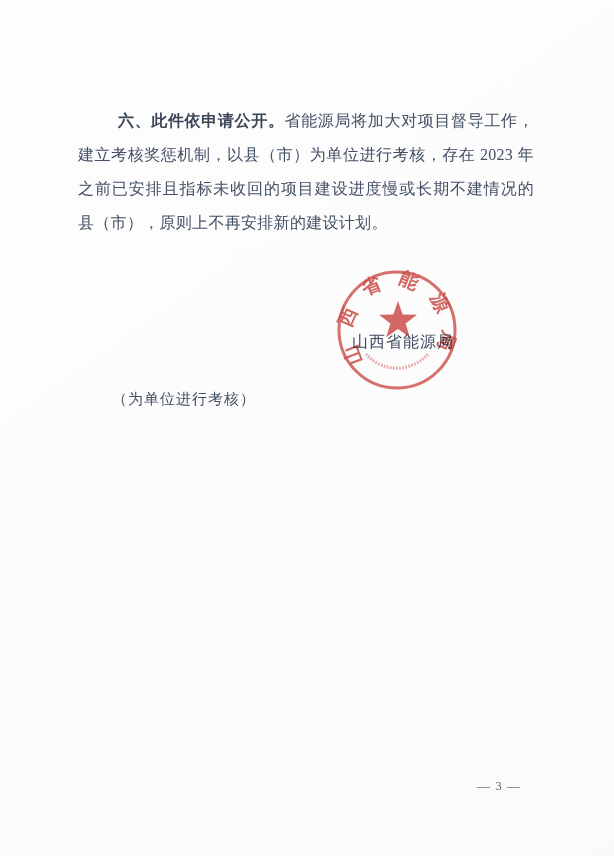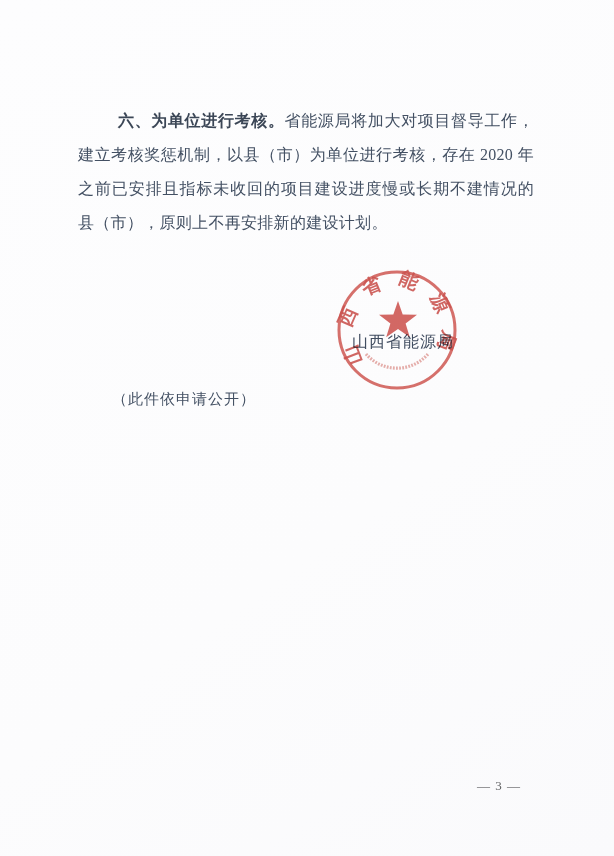--- a/index.html
+++ b/index.html
@@ -85,30 +85,30 @@
     font-size: 13px;
     letter-spacing: 1px;
     color: #5f6063;
   }
 </style>
 </head>
 <body>
 
 <div class="page">
 
-  <p class="para"><span class="lead">六、为单位进行考核。</span><span>省能源局将加大对项目督导工作，建立考核奖惩机制，以县（市）为单位进行考核，存在 2020 年之前已安排且指标未收回的项目建设进度慢或长期不建情况的县（市），原则上不再安排新的建设计划。</span></p>
+  <p class="para"><span class="lead">六、此件依申请公开。</span><span>省能源局将加大对项目督导工作，建立考核奖惩机制，以县（市）为单位进行考核，存在 2023 年之前已安排且指标未收回的项目建设进度慢或长期不建情况的县（市），原则上不再安排新的建设计划。</span></p>
 
   <div class="sig-org">山西省能源局</div>
 
 
   <svg class="seal" viewBox="0 0 122 122" xmlns="http://www.w3.org/2000/svg" xmlns:xlink="http://www.w3.org/1999/xlink">
     <circle class="ring" cx="61" cy="61" r="58"></circle>
     <path id="sealArcPath" d="M 25 86.2 A 44 44 0 1 1 97 86.2" fill="none"></path>
     <text class="arc-text" text-anchor="middle"><textPath href="#sealArcPath" xlink:href="#sealArcPath" startOffset="50%">山西省能源局</textPath></text>
     <polygon class="star" points="62,32 66.7,45.5 81,45.8 69.6,54.5 73.8,68.2 62,60 50.2,68.2 54.4,54.5 43,45.8 57.3,45.5"></polygon>
     <path class="microtext" d="M 30 85 A 41 41 0 0 0 92 85"></path>
   </svg>
 
-  <div class="note">（此件依申请公开）</div>
+  <div class="note">（为单位进行考核）</div>
 
   <div class="pageno">— 3 —</div>
 
 </div>
 
 </body></html>

